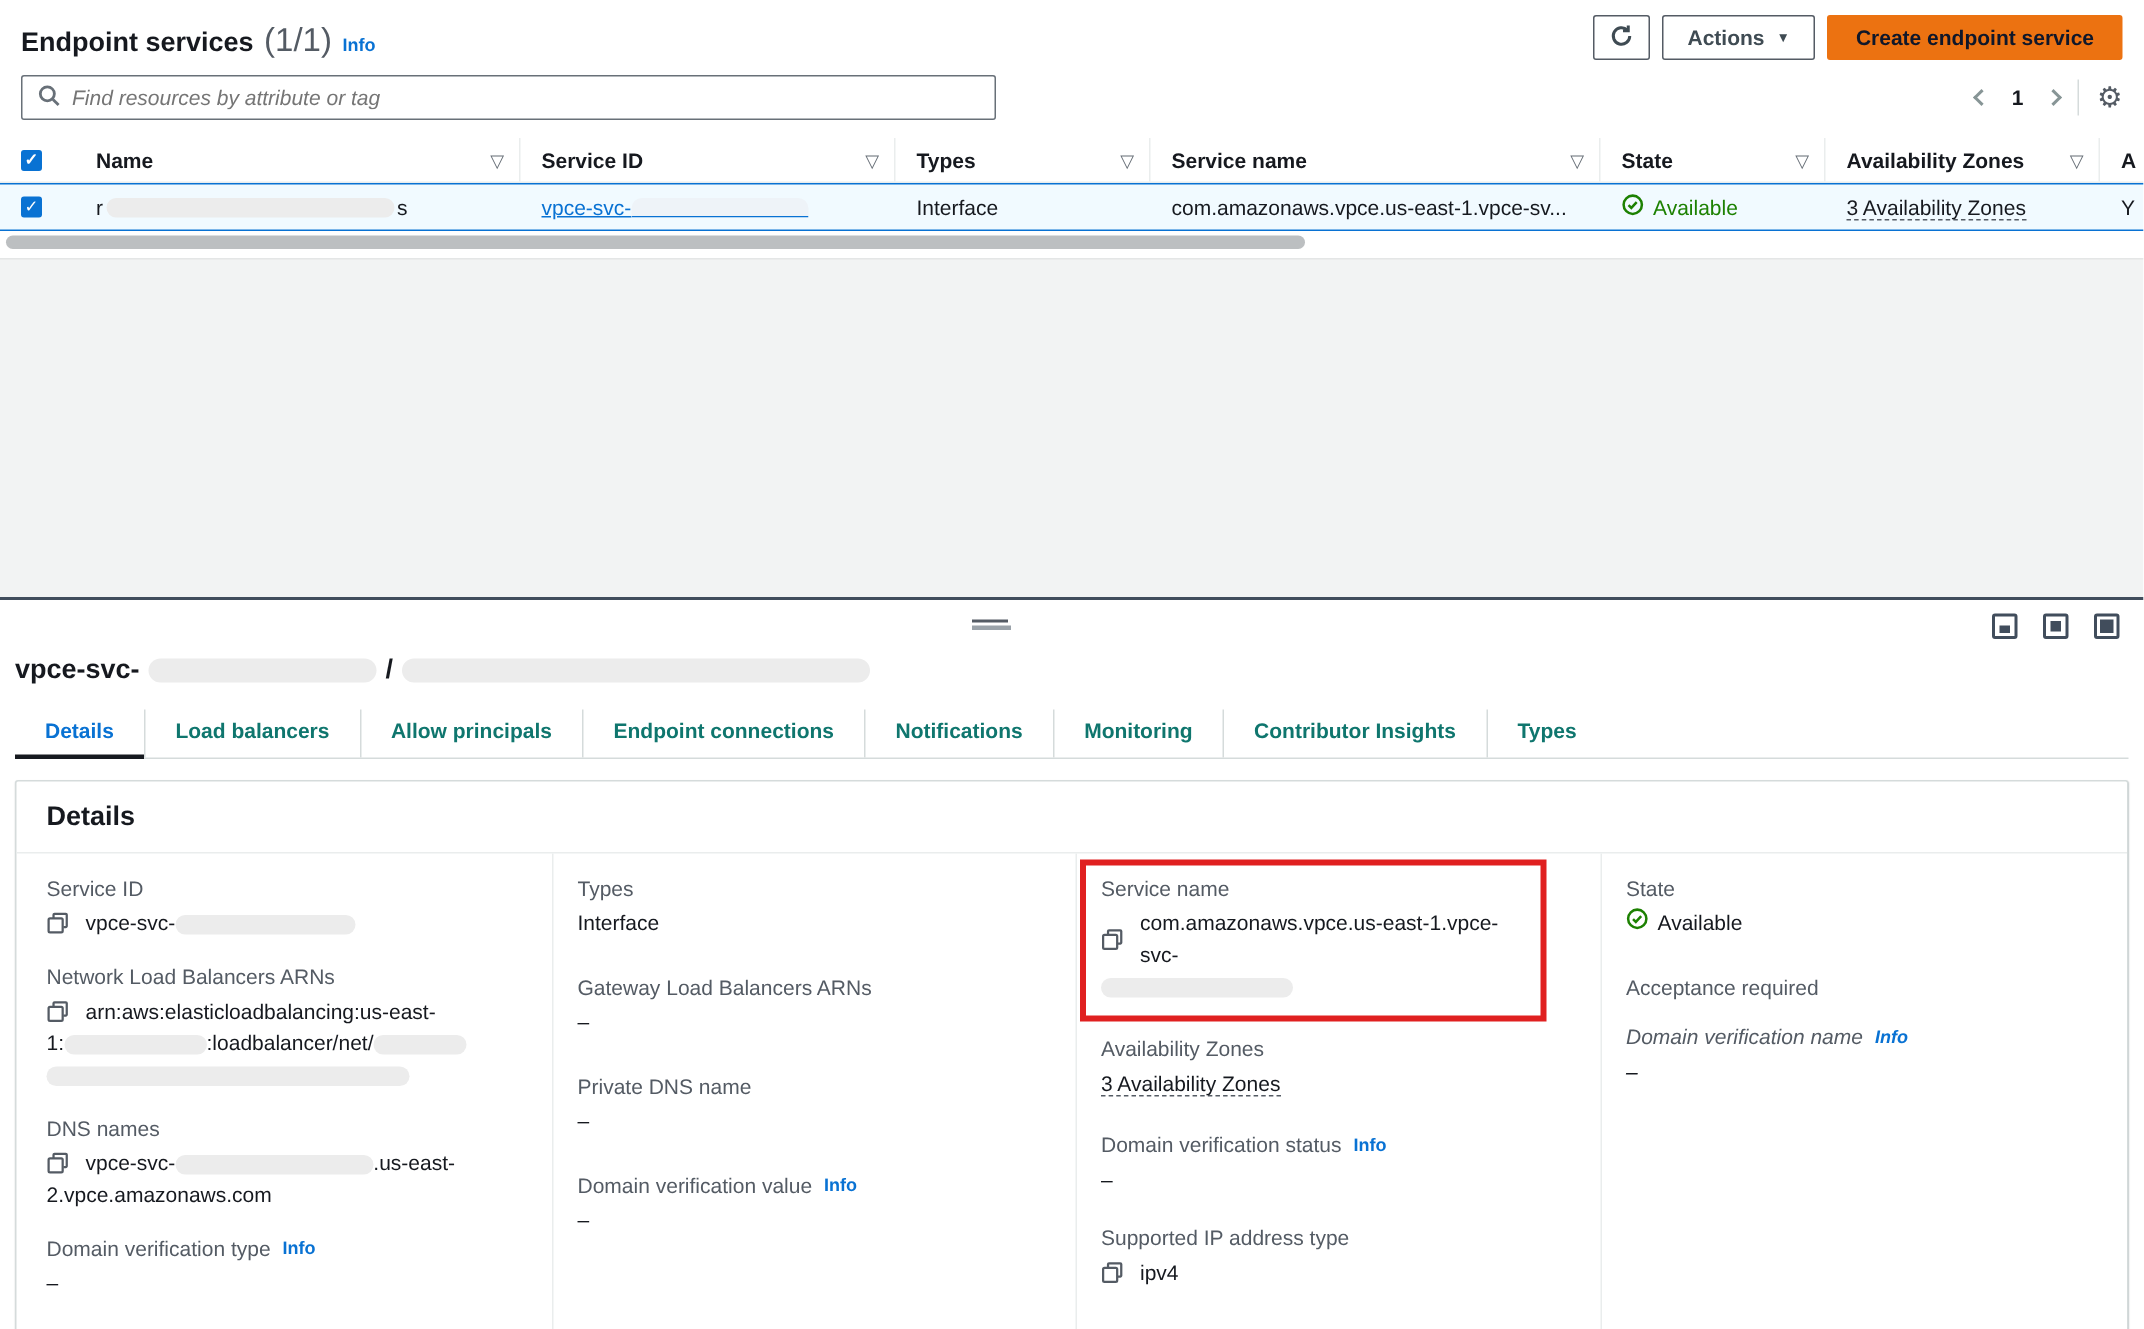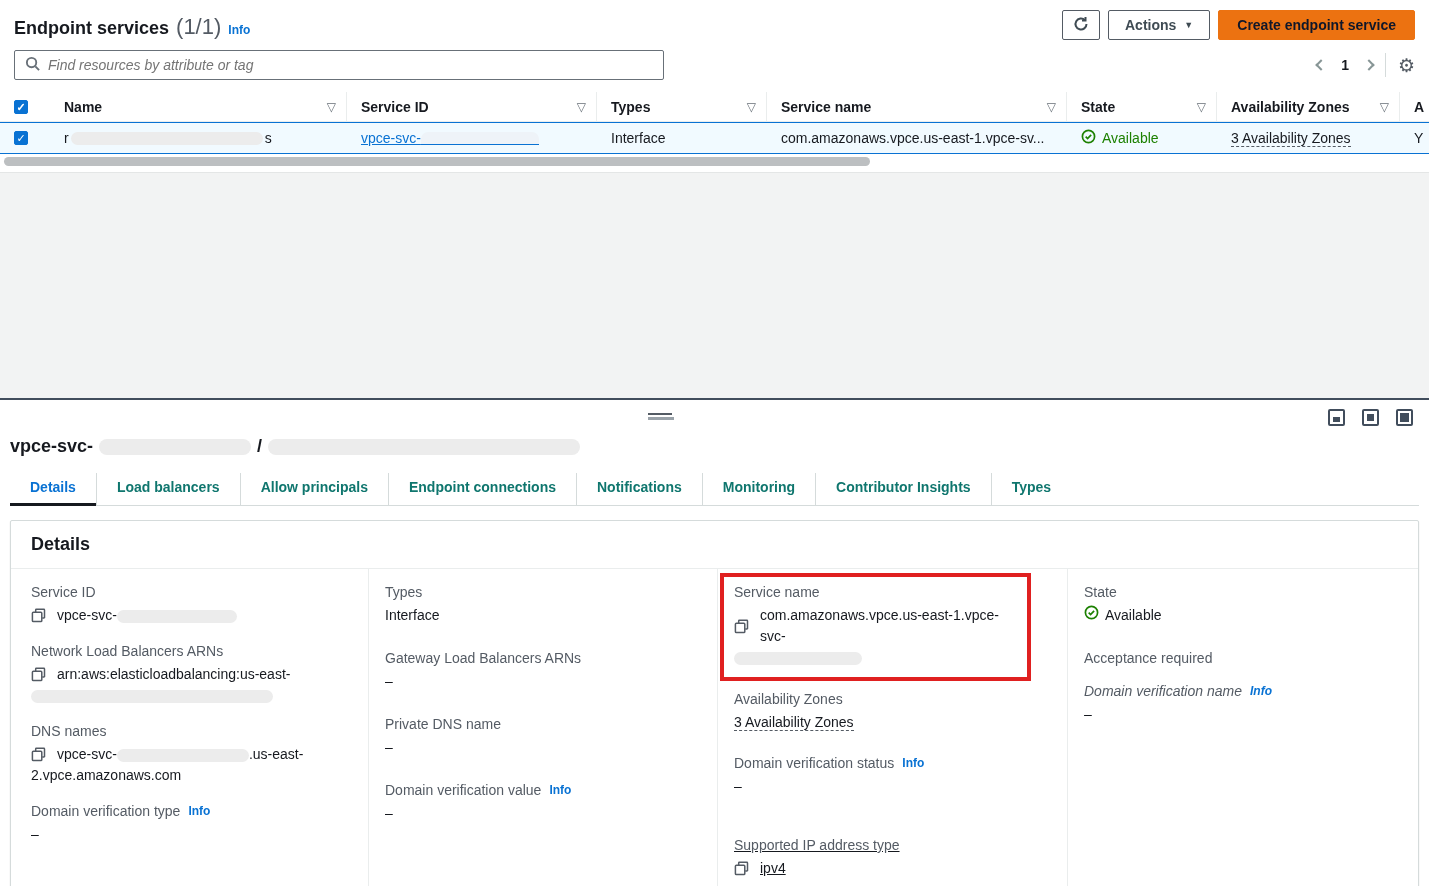--- a/index.html
+++ b/index.html
@@ -293,20 +293,21 @@
           <div class="lbl">Network Load Balancers ARNs</div>
           <div class="val vrow">
             <span class="copy-ic">
               <svg width="15" height="15" viewBox="0 0 16 16" fill="none" stroke="#545b64" stroke-width="1.6">
                 <rect x="1.5" y="4.5" width="10" height="10" rx="1"></rect>
                   <path d="M5 4.5V2a.7.7 0 0 1 .7-.7h8a.7.7 0 0 1 .7.7v8a.7.7 0 0 1-.7.7H12"></path>
               </svg>
             </span>
             <span>arn:aws:elasticloadbalancing:us-east-</span>
           </div>
+          <div class="val"><span>1:</span><span class="redact" style="width:95px;"></span><span>:loadbalancer/net/</span><span class="redact" style="width:62px;"></span></div>
           <div class="val"><span class="redact" style="width:242px;"></span></div>
         </div>
         <div class="fld">
           <div class="lbl">DNS names</div>
           <div class="val vrow">
             <span class="copy-ic">
               <svg width="15" height="15" viewBox="0 0 16 16" fill="none" stroke="#545b64" stroke-width="1.6">
                 <rect x="1.5" y="4.5" width="10" height="10" rx="1"></rect>
                   <path d="M5 4.5V2a.7.7 0 0 1 .7-.7h8a.7.7 0 0 1 .7.7v8a.7.7 0 0 1-.7.7H12"></path>
               </svg>
@@ -366,21 +367,21 @@
           <div class="lbl">Availability Zones</div>
           <div class="val"><span class="dashed-u">3 Availability Zones</span></div>
         </div>
         <div class="fld" style="margin-top:22px;">
           <div class="lbl">
               <span>Domain verification status</span>
               <span class="info-link">Info</span>
             </div>
           <div class="val dash">–</div>
         </div>
-        <div class="fld" style="margin-top:40px;text-decoration:underline;">
+        <div class="fld" style="margin-top:20px;">
           <div class="lbl">Supported IP address type</div>
           <div class="val vrow">
             <span class="copy-ic">
               <svg width="15" height="15" viewBox="0 0 16 16" fill="none" stroke="#545b64" stroke-width="1.6">
                 <rect x="1.5" y="4.5" width="10" height="10" rx="1"></rect>
                   <path d="M5 4.5V2a.7.7 0 0 1 .7-.7h8a.7.7 0 0 1 .7.7v8a.7.7 0 0 1-.7.7H12"></path>
               </svg>
             </span>
             <span>ipv4</span>
           </div>

